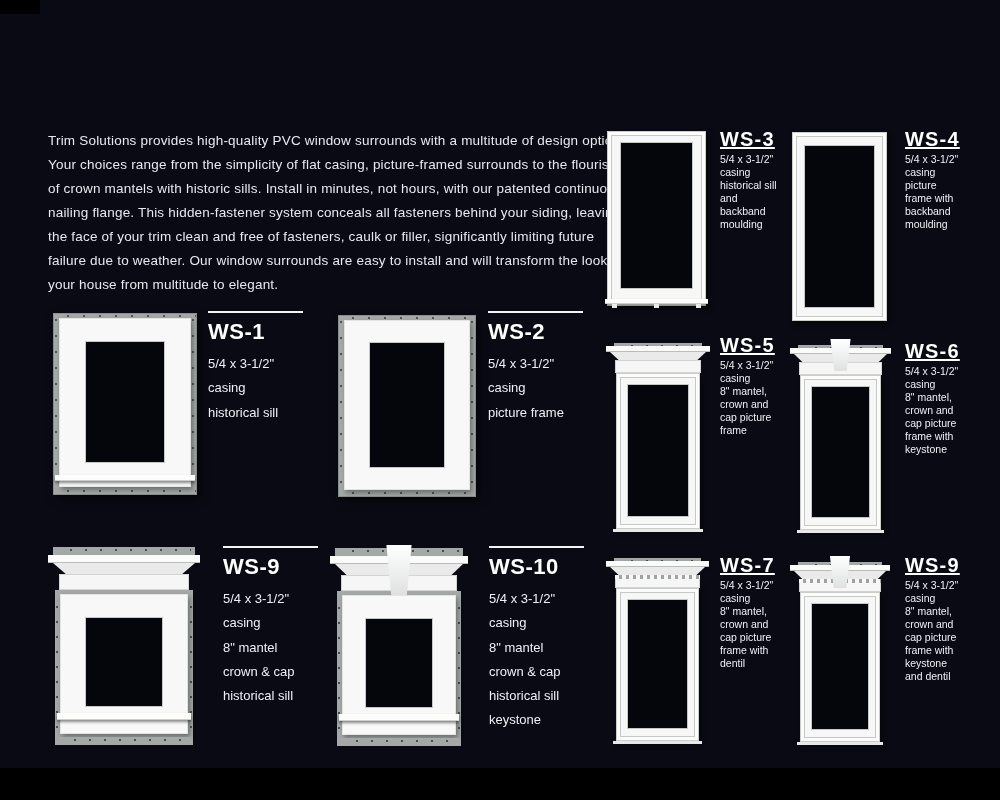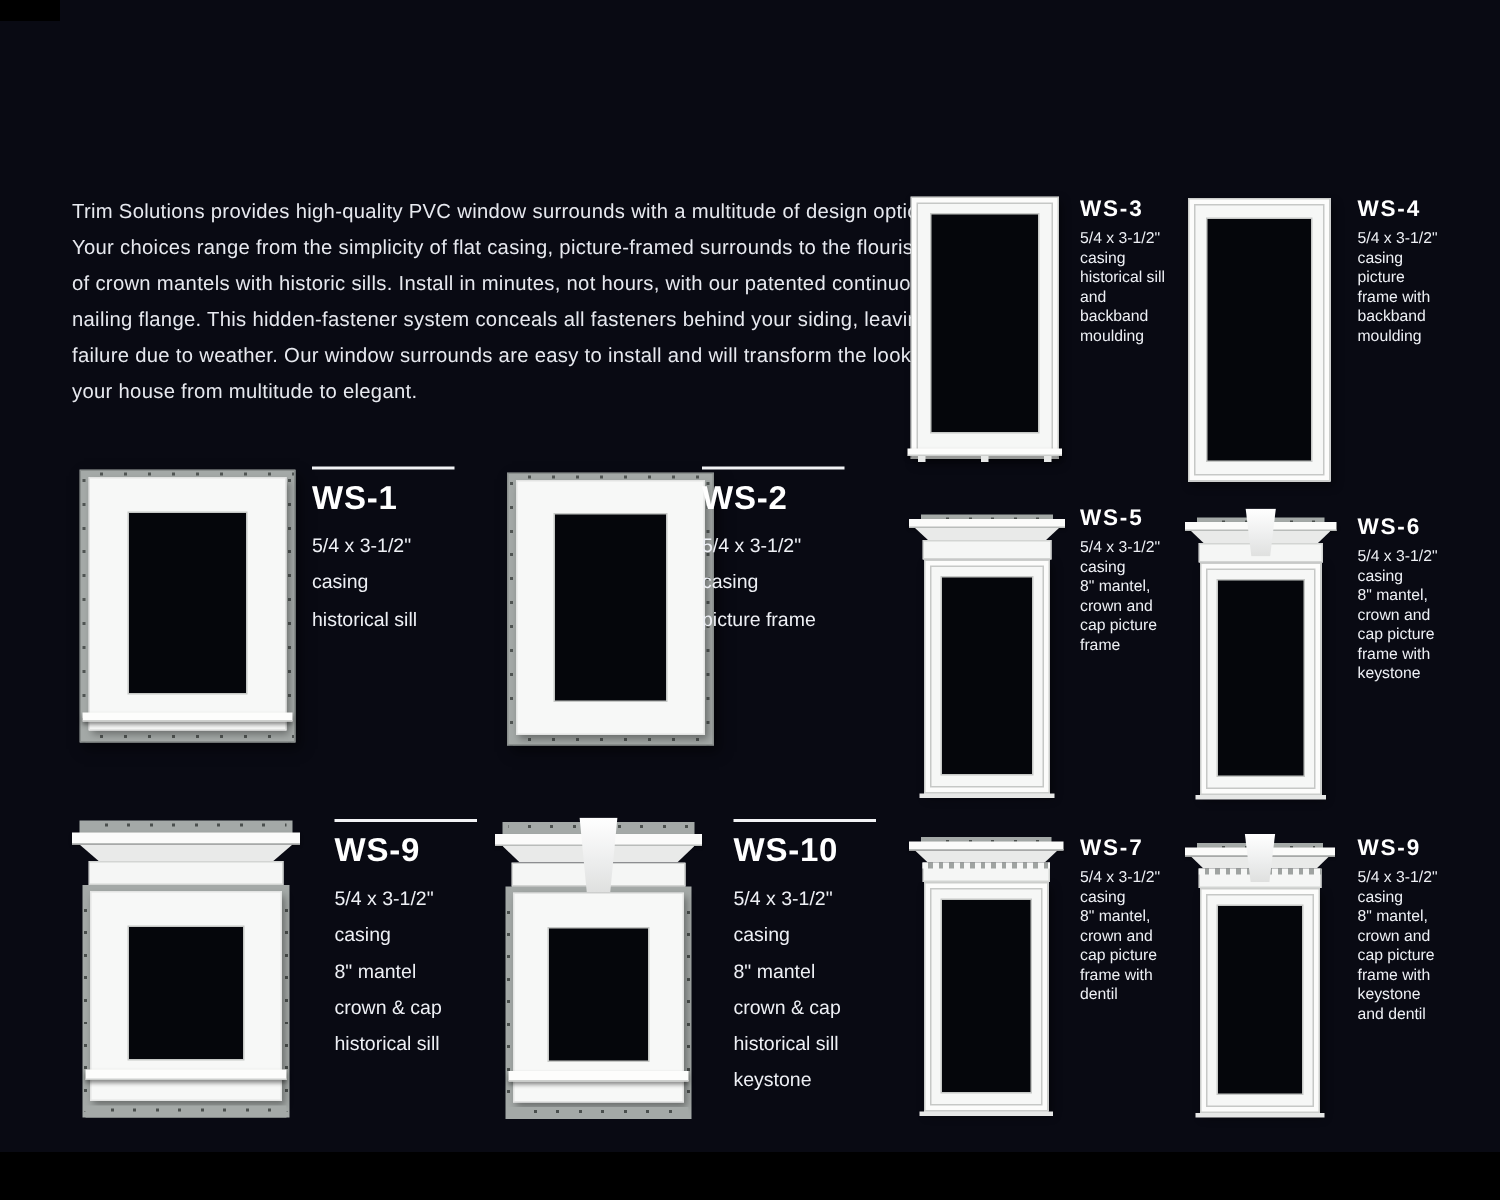--- a/index.html
+++ b/index.html
@@ -18,21 +18,21 @@
   }
   .intro{position:absolute;left:48px;top:129px;color:#e7e9ef;}
   .intro .ln{font-size:13.5px;line-height:24px;letter-spacing:0.2px;white-space:pre;}
 
   
   .label{position:absolute;color:#fff;}
   .label .rule{width:95px;height:2px;background:#f2f3f5;margin-bottom:7px;}
   .label.large .code{font-size:22px;font-weight:700;letter-spacing:0.5px;line-height:24px;}
   .label.large .desc{margin-top:8px;}
   .label.large .desc .ln{font-size:13px;line-height:24.3px;color:#eef0f5;white-space:pre;}
-  .label.small .code{font-size:15px;font-weight:700;letter-spacing:1.2px;line-height:19px;}
+  .label.small .code{font-size:20px;font-weight:700;letter-spacing:1.2px;line-height:19px;text-decoration:underline;}
   .label.small .desc{margin-top:4px;}
   .label.small .desc .ln{font-size:10.5px;line-height:13px;color:#eef0f5;white-space:pre;}
 
   
   .fig{position:absolute;}
   .flange{
     position:absolute;inset:0;background-color:#a4a9a7;
     box-shadow:inset 0 0 0 1px #8a8f8d, 3px 4px 8px rgba(0,0,0,.5);
     background-image:
       repeating-linear-gradient(90deg,transparent 0 14px,rgba(45,50,48,.7) 14px 16px),
@@ -77,20 +77,21 @@
 
 <div id="page">
   <div class="bar-tl"></div>
 
 
   <div class="intro">
       <div class="ln">Trim Solutions provides high-quality PVC window surrounds with a multitude of design options.</div>
       <div class="ln">Your choices range from the simplicity of flat casing, picture-framed surrounds to the flourish</div>
       <div class="ln">of crown mantels with historic sills. Install in minutes, not hours, with our patented continuous</div>
       <div class="ln">nailing flange. This hidden-fastener system conceals all fasteners behind your siding, leaving</div>
+      <div class="ln">the face of your trim clean and free of fasteners, caulk or filler, significantly limiting future</div>
       <div class="ln">failure due to weather. Our window surrounds are easy to install and will transform the look of</div>
       <div class="ln">your house from multitude to elegant.</div>
     </div>
 
   <div class="fig" style="left:53px;top:313px;width:144px;height:182px">
     <div class="flange"></div>
     <div class="case" style="left:6px;right:6px;top:5px;bottom:8px"></div>
     <div class="opening" style="left:33px;right:33px;top:29px;bottom:33px"></div>
     <div class="sillbar" style="left:2px;right:2px;bottom:14px;height:6px"></div>
   </div>
@@ -102,21 +103,21 @@
         <div class="ln">casing</div>
         <div class="ln">historical sill</div>
       </div>
   </div>
 
   <div class="fig" style="left:338px;top:315px;width:138px;height:182px">
     <div class="flange"></div>
     <div class="case" style="left:6px;right:6px;top:5px;bottom:7px"></div>
     <div class="opening" style="left:32px;right:32px;top:28px;bottom:30px"></div>
   </div>
-  <div class="label large" style="left:468px;top:311px">
+  <div class="label large" style="left:488px;top:311px">
     <div class="rule"></div>
     <div class="code">WS-2</div>
     <div class="desc">
         <div class="ln">5/4 x 3-1/2"</div>
         <div class="ln">casing</div>
         <div class="ln">picture frame</div>
       </div>
   </div>
 
   <div class="fig" style="left:605px;top:131px;width:103px;height:181px">

